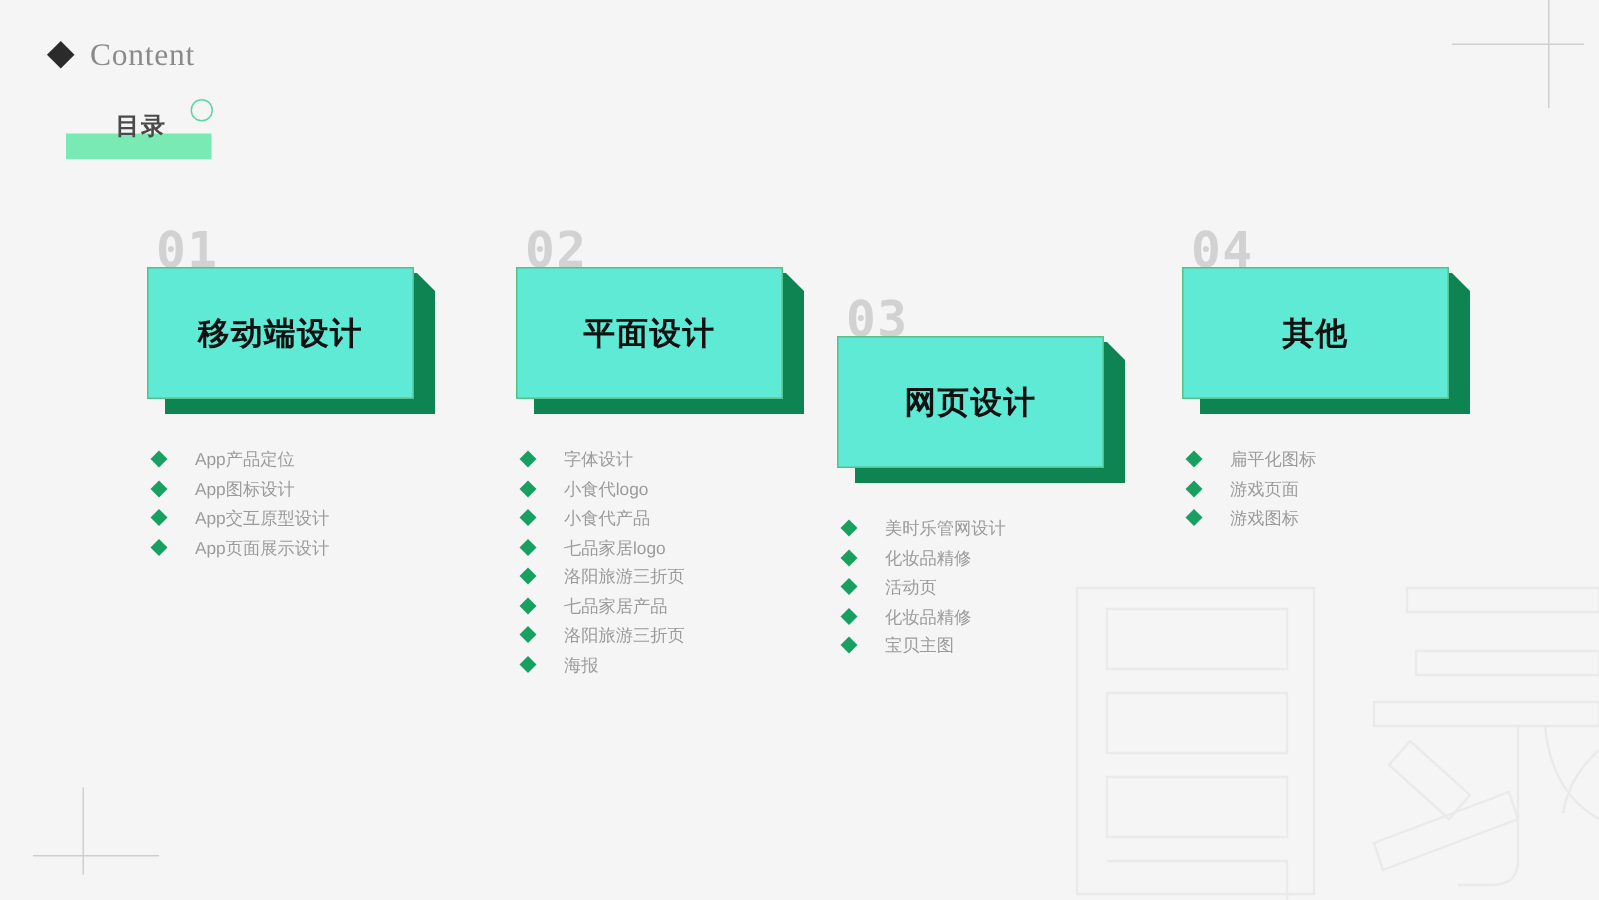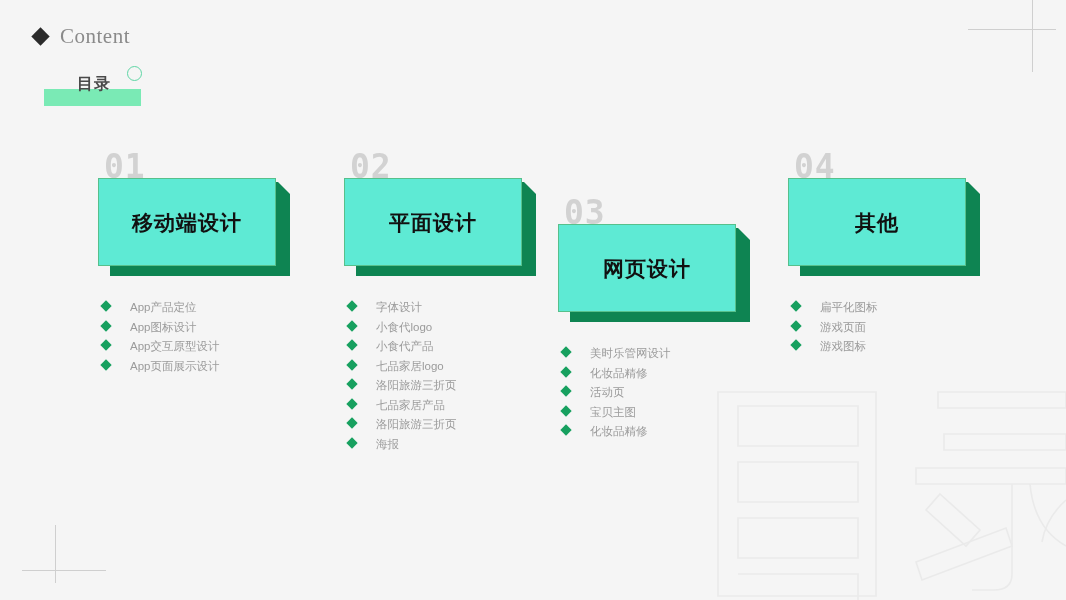--- a/index.html
+++ b/index.html
@@ -205,26 +205,26 @@
         <div class="list-item">
           <span class="bullet"></span>
           <span class="list-text">化妆品精修</span>
         </div>
         <div class="list-item">
           <span class="bullet"></span>
           <span class="list-text">活动页</span>
         </div>
         <div class="list-item">
           <span class="bullet"></span>
+          <span class="list-text">化妆品精修</span>
+        </div>
+        <div class="list-item">
+          <span class="bullet"></span>
           <span class="list-text">宝贝主图</span>
         </div>
-        <div class="list-item">
-          <span class="bullet"></span>
-          <span class="list-text">化妆品精修</span>
-        </div>
       </div>
     </div>
 
     <div class="col col-3">
       <div class="card">
         <div class="card-num">04</div>
         <div class="card-shadow"></div>
         <div class="card-box">
           <span class="card-title">其他</span>
         </div>

